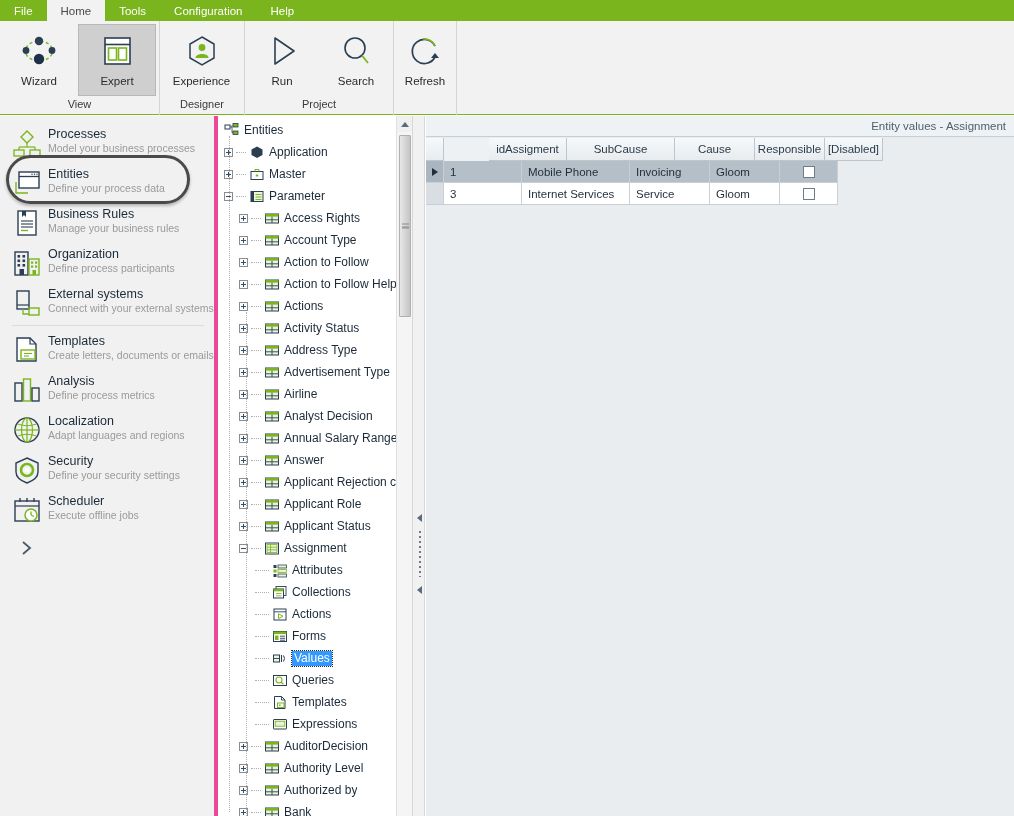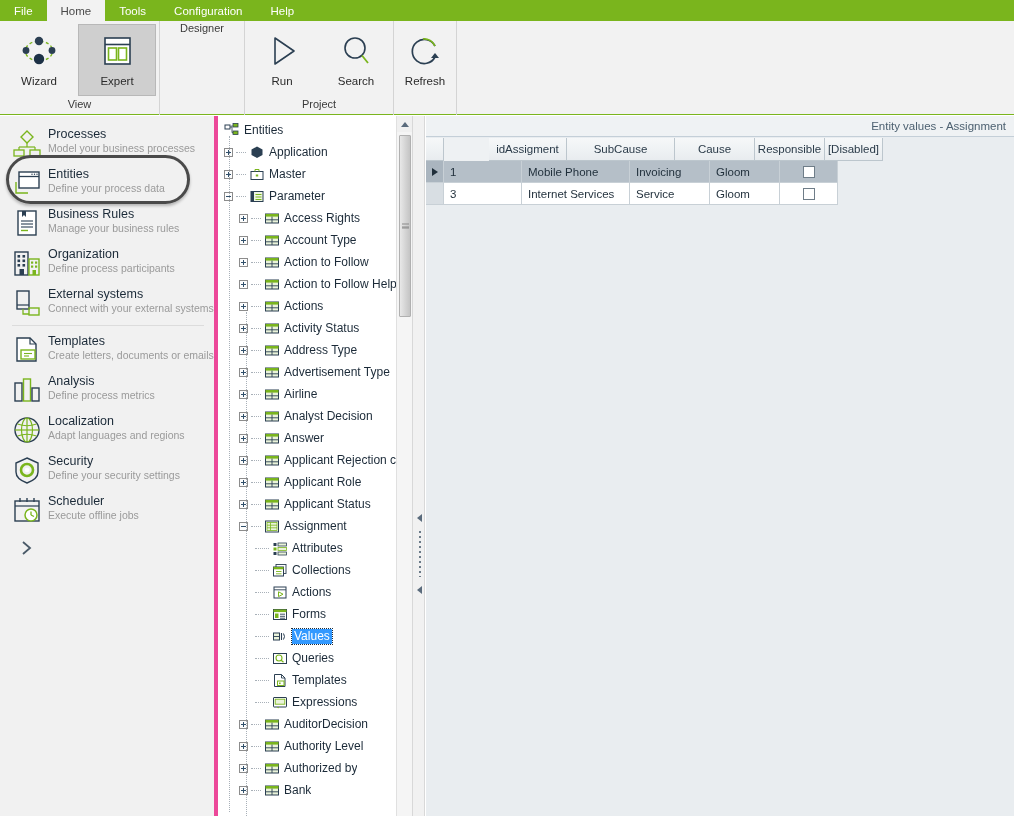--- a/index.html
+++ b/index.html
@@ -416,20 +416,32 @@
                 <rect x="21.5" y="15" width="8" height="12" fill="none" stroke="#7ab51d" stroke-width="1.6"></rect>
               </svg>
             </div>
             <div class="lbl">Expert</div>
           </div>
         </div>
         <div class="rgroup-label">View</div>
       </div>
 
       <div class="rgroup" style="width:85px;">
+        <div class="rgroup-btns">
+          <div class="rbtn" style="width:83px;">
+            <div class="ico">
+              <svg width="40" height="38" viewBox="0 0 40 38">
+                <polygon points="20,4 32,11 32,25 20,32 8,25 8,11" fill="none" stroke="#2b3f52" stroke-width="1.5"></polygon>
+                <circle cx="20" cy="14.5" r="3.4" fill="#7ab51d"></circle>
+                <path d="M13.5 25 C13.5 19.8, 26.5 19.8, 26.5 25 Z" fill="#7ab51d"></path>
+              </svg>
+            </div>
+            <div class="lbl">Experience</div>
+          </div>
+        </div>
         <div class="rgroup-label">Designer</div>
       </div>
 
       <div class="rgroup" style="width:149px;">
         <div class="rgroup-btns">
           <div class="rbtn" style="width:74px;">
             <div class="ico">
               <svg width="40" height="38" viewBox="0 0 40 38">
                 <polygon points="13,5 32,18 13,31" fill="none" stroke="#2b3f52" stroke-width="1.6" stroke-linejoin="round"></polygon>
               </svg>
@@ -852,20 +864,34 @@
           <div class="tplus plus"></div>
           <div class="tdots"></div>
           <div class="ticon">
             <svg width="16" height="15" viewBox="0 0 16 15">
               <rect x="1.5" y="3" width="13" height="9" fill="#eaf3da" stroke="#2b3f52" stroke-width="1"></rect>
               <rect x="1.5" y="3" width="13" height="2.6" fill="#7ab51d"></rect>
               <line x1="8" y1="5.6" x2="8" y2="12" stroke="#2b3f52" stroke-width="0.9"></line>
               <line x1="1.5" y1="8.8" x2="14.5" y2="8.8" stroke="#2b3f52" stroke-width="0.9"></line>
             </svg>
           </div>
+          <div class="tlabel">Annual Salary Range</div>
+        </div>
+        <div class="trow">
+          <div style="flex: 0 0 20px; height: 1px;"></div>
+          <div class="tplus plus"></div>
+          <div class="tdots"></div>
+          <div class="ticon">
+            <svg width="16" height="15" viewBox="0 0 16 15">
+              <rect x="1.5" y="3" width="13" height="9" fill="#eaf3da" stroke="#2b3f52" stroke-width="1"></rect>
+              <rect x="1.5" y="3" width="13" height="2.6" fill="#7ab51d"></rect>
+              <line x1="8" y1="5.6" x2="8" y2="12" stroke="#2b3f52" stroke-width="0.9"></line>
+              <line x1="1.5" y1="8.8" x2="14.5" y2="8.8" stroke="#2b3f52" stroke-width="0.9"></line>
+            </svg>
+          </div>
           <div class="tlabel">Answer</div>
         </div>
         <div class="trow">
           <div style="flex: 0 0 20px; height: 1px;"></div>
           <div class="tplus plus"></div>
           <div class="tdots"></div>
           <div class="ticon">
             <svg width="16" height="15" viewBox="0 0 16 15">
               <rect x="1.5" y="3" width="13" height="9" fill="#eaf3da" stroke="#2b3f52" stroke-width="1"></rect>
               <rect x="1.5" y="3" width="13" height="2.6" fill="#7ab51d"></rect>

